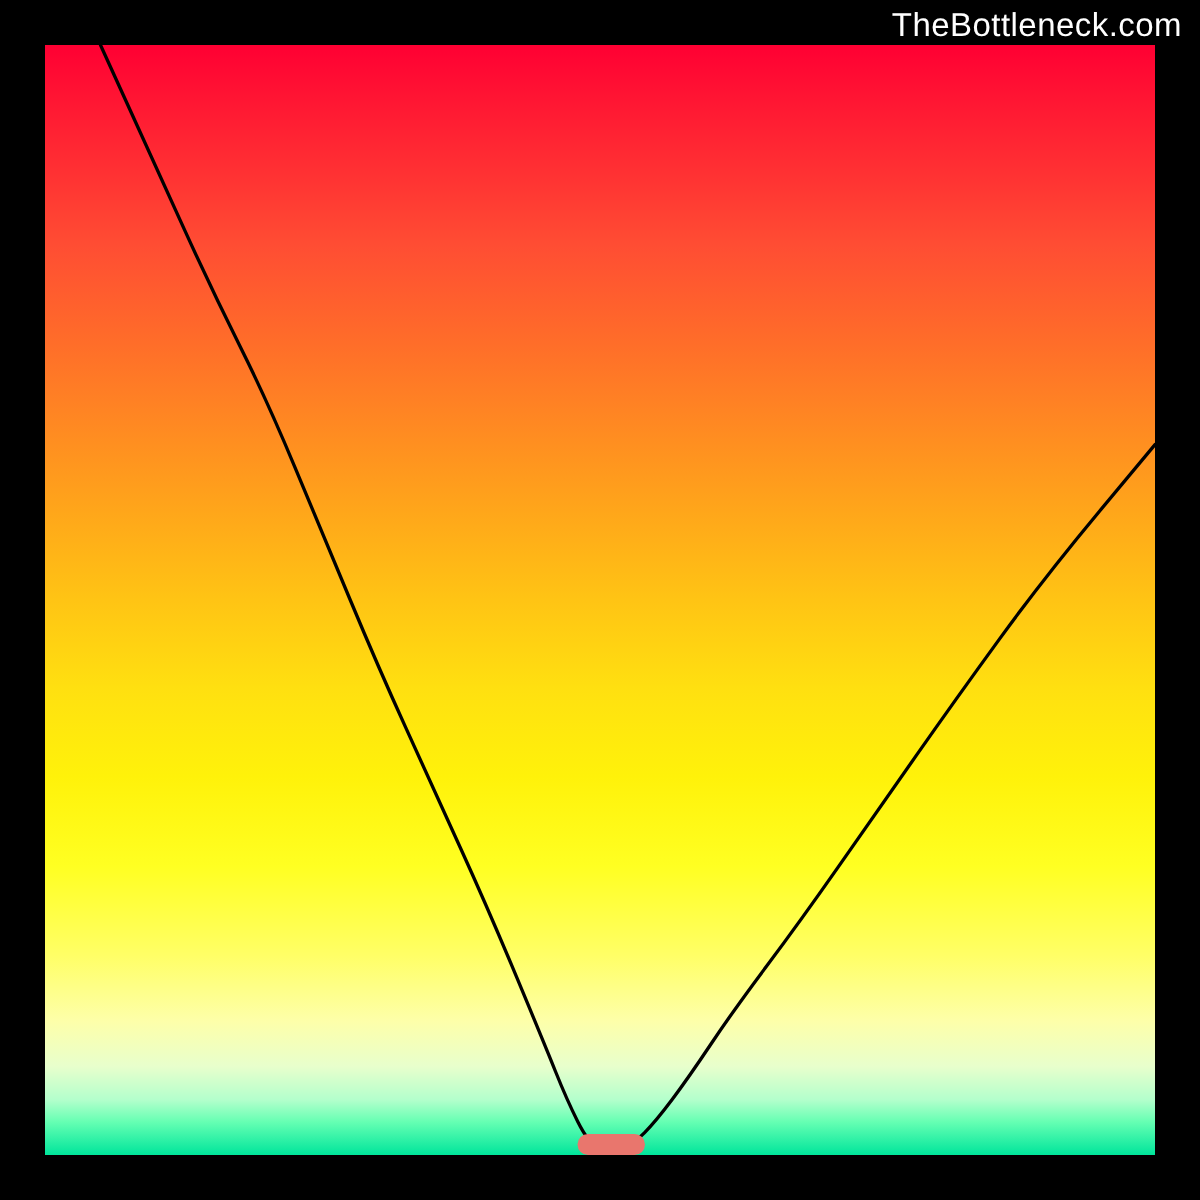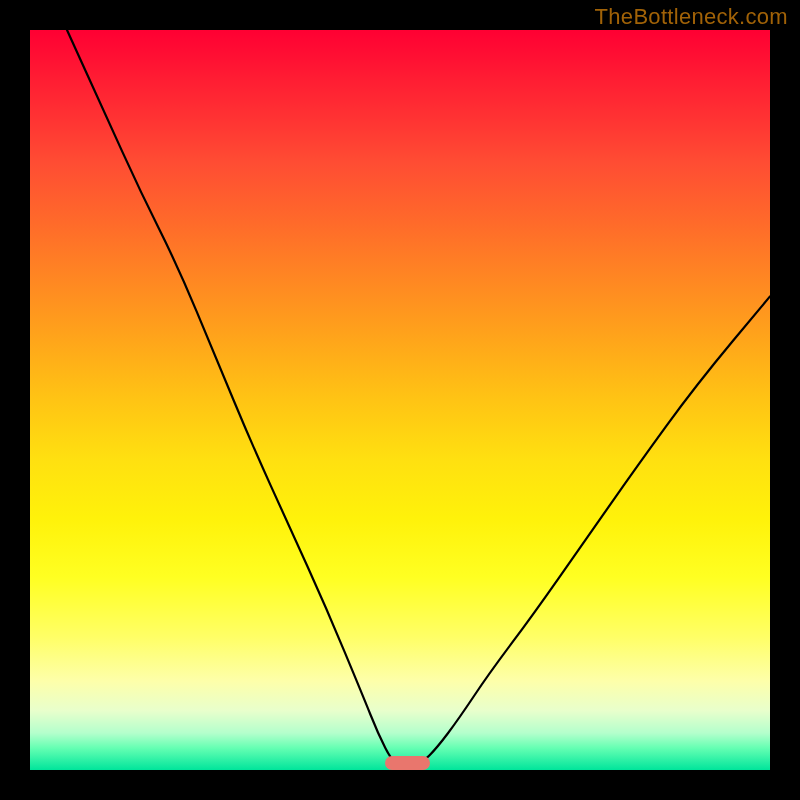--- a/index.html
+++ b/index.html
@@ -14,21 +14,21 @@
   .frame {
     position: relative;
     width: 800px;
     height: 800px;
     background: #000000;
   }
   .watermark {
     position: absolute;
     top: 4px;
     right: 12px;
-    color: #a16207;
+    color: #ffffff;
     font-size: 22px;
     font-weight: 500;
     letter-spacing: 0.3px;
     z-index: 10;
   }
   .plot-area {
     position: absolute;
     left: 30px;
     top: 30px;
     width: 740px;

